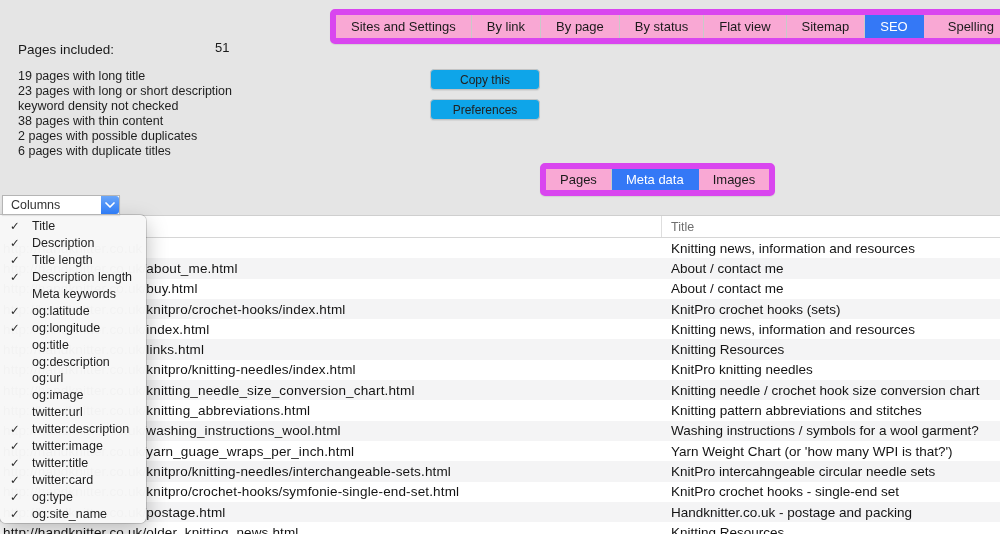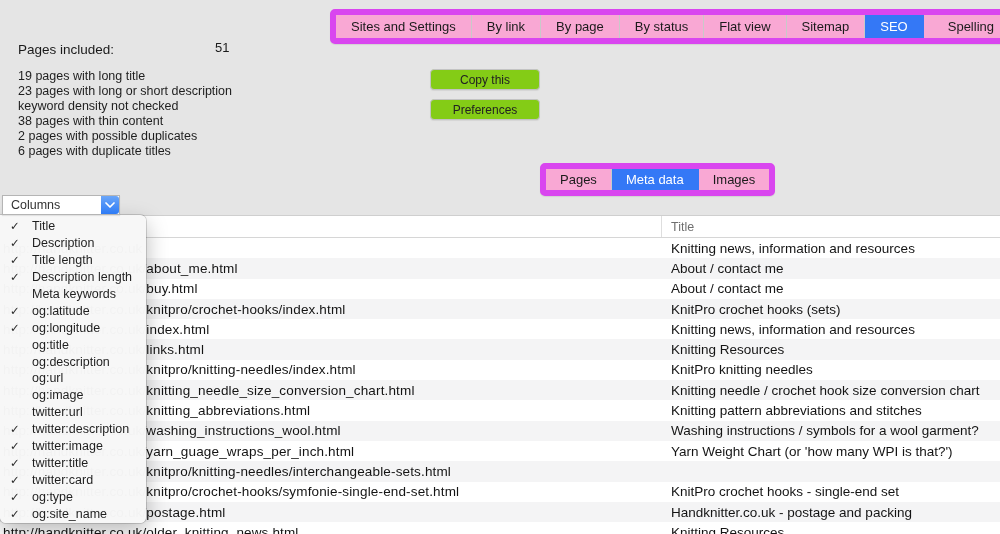--- a/index.html
+++ b/index.html
@@ -30,21 +30,21 @@
 
   
   #summary{position:absolute;left:18px;top:40px;}
   #pages-included-label{font-size:13.5px;color:#1a1a1a;}
   #pages-included-value{position:absolute;left:197px;top:0;font-weight:normal;font-size:13px;}
   #summary-lines{margin-top:11px;font-size:12.5px;line-height:15px;color:#1e1e1e;}
 
   
   .push-btn{
     position:absolute;left:430px;width:108px;height:19px;
-    background:#84cc16;border:1px solid #c3c3c3;border-radius:4px;
+    background:#0ea5e9;border:1px solid #c3c3c3;border-radius:4px;
     font-size:12px;color:#222;display:flex;align-items:center;justify-content:center;
     box-shadow:0 1px 1px rgba(0,0,0,0.07);cursor:default;
   }
   #copy-btn{top:69px;}
   #prefs-btn{top:99px;}
 
   
   #table-area{
     position:absolute;left:0;top:215px;right:0;bottom:0;
     background:#ffffff;overflow:hidden;border-top:1px solid #cfcfcf;
@@ -182,20 +182,21 @@
   <div class="trow alt">
       <span class="url">http://handknitter.co.uk/washing_instructions_wool.html</span>
       <span class="title">Washing instructions / symbols for a wool garment?</span>
     </div>
   <div class="trow">
       <span class="url">http://handknitter.co.uk/yarn_guage_wraps_per_inch.html</span>
       <span class="title">Yarn Weight Chart (or 'how many WPI is that?')</span>
     </div>
   <div class="trow alt">
       <span class="url">http://handknitter.co.uk/knitpro/knitting-needles/interchangeable-sets.html</span>
+      <span class="title">KnitPro intercahngeable circular needle sets</span>
     </div>
   <div class="trow">
       <span class="url">http://handknitter.co.uk/knitpro/crochet-hooks/symfonie-single-end-set.html</span>
       <span class="title">KnitPro crochet hooks - single-end set</span>
     </div>
   <div class="trow alt">
       <span class="url">http://handknitter.co.uk/postage.html</span>
       <span class="title">Handknitter.co.uk - postage and packing</span>
     </div>
   <div class="trow">

